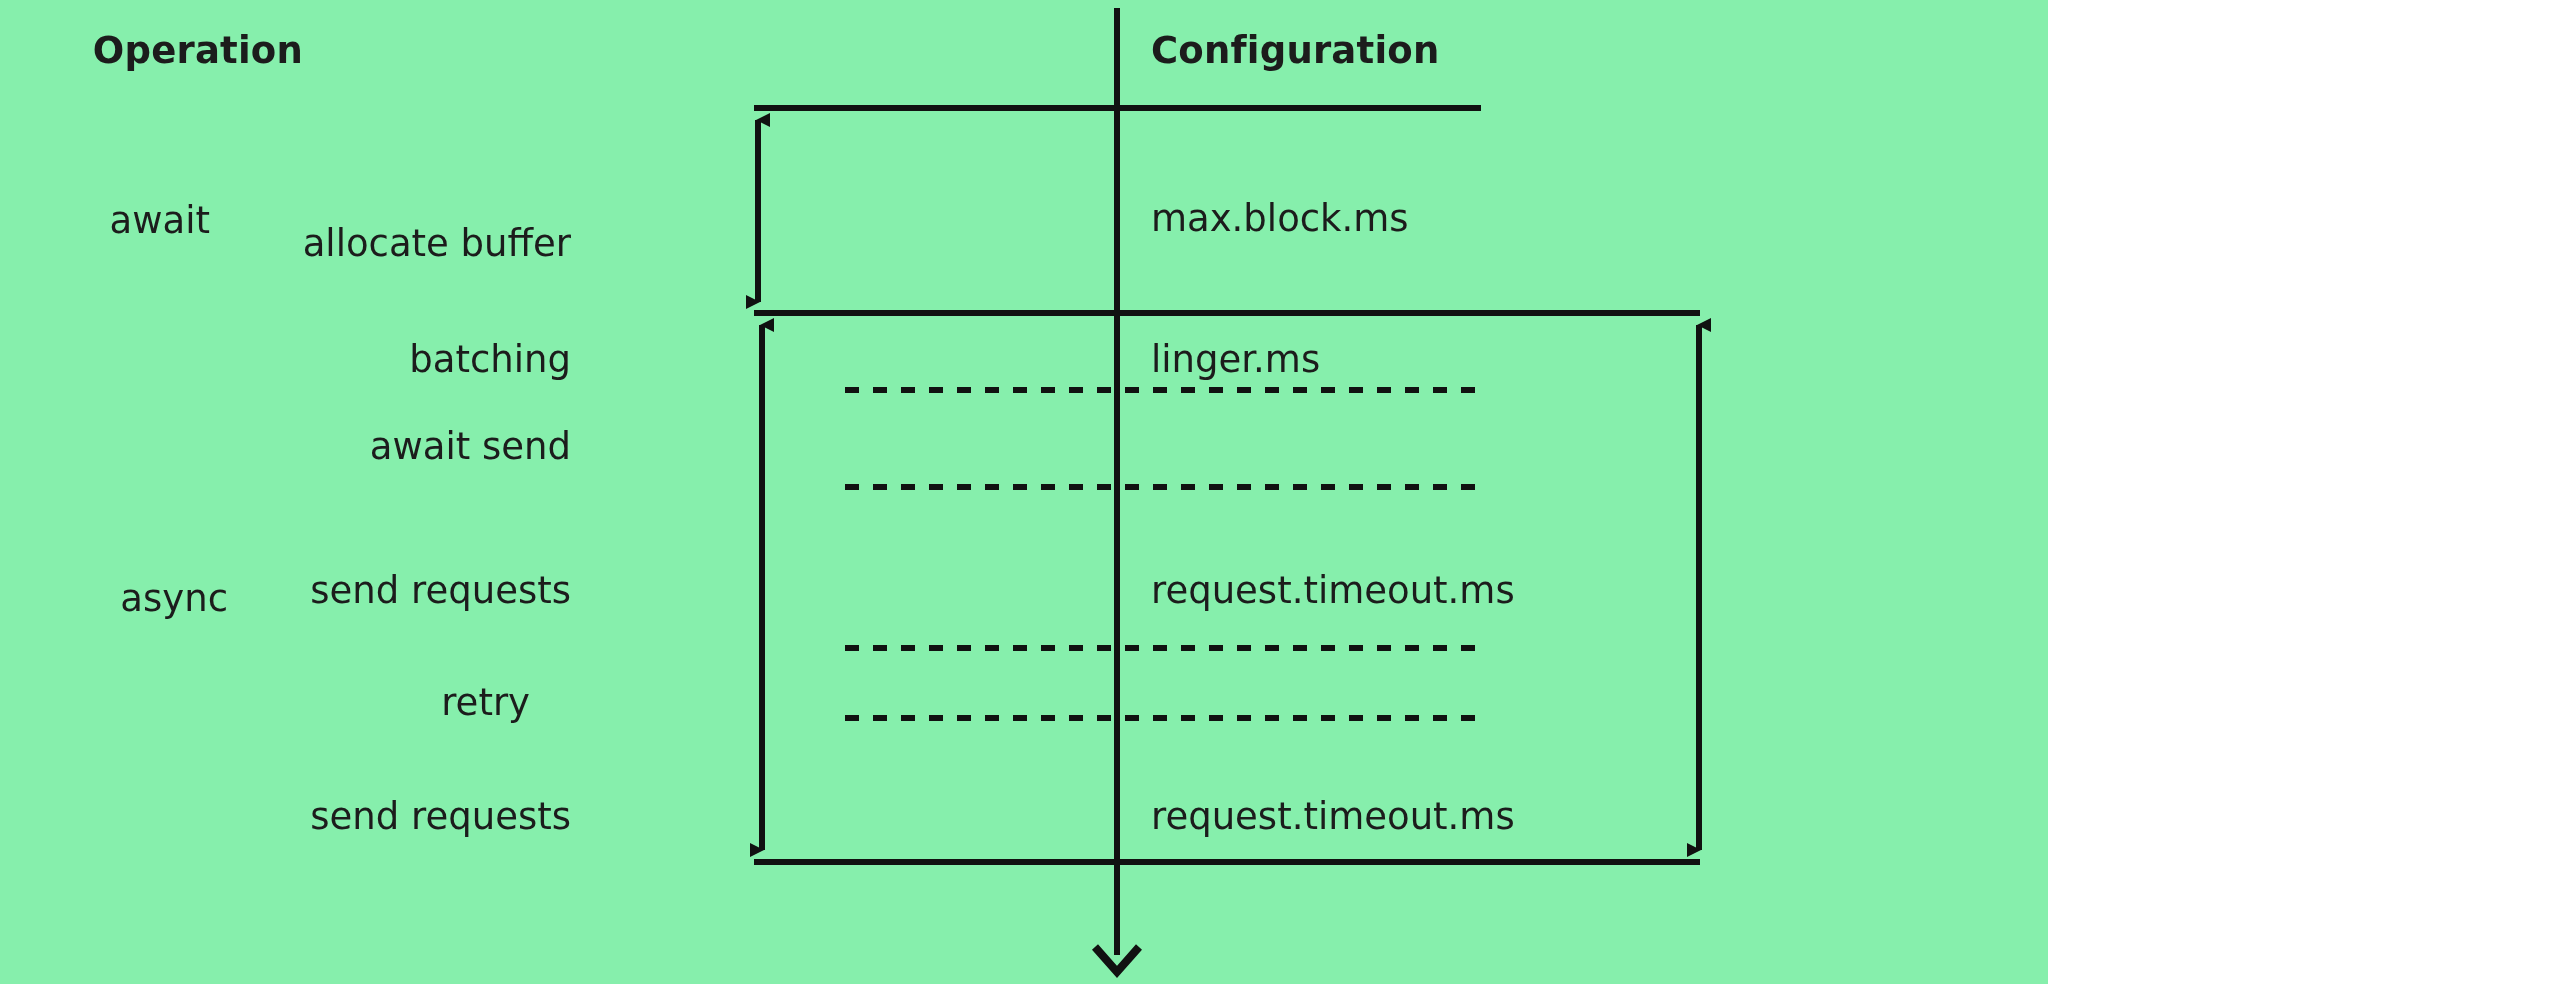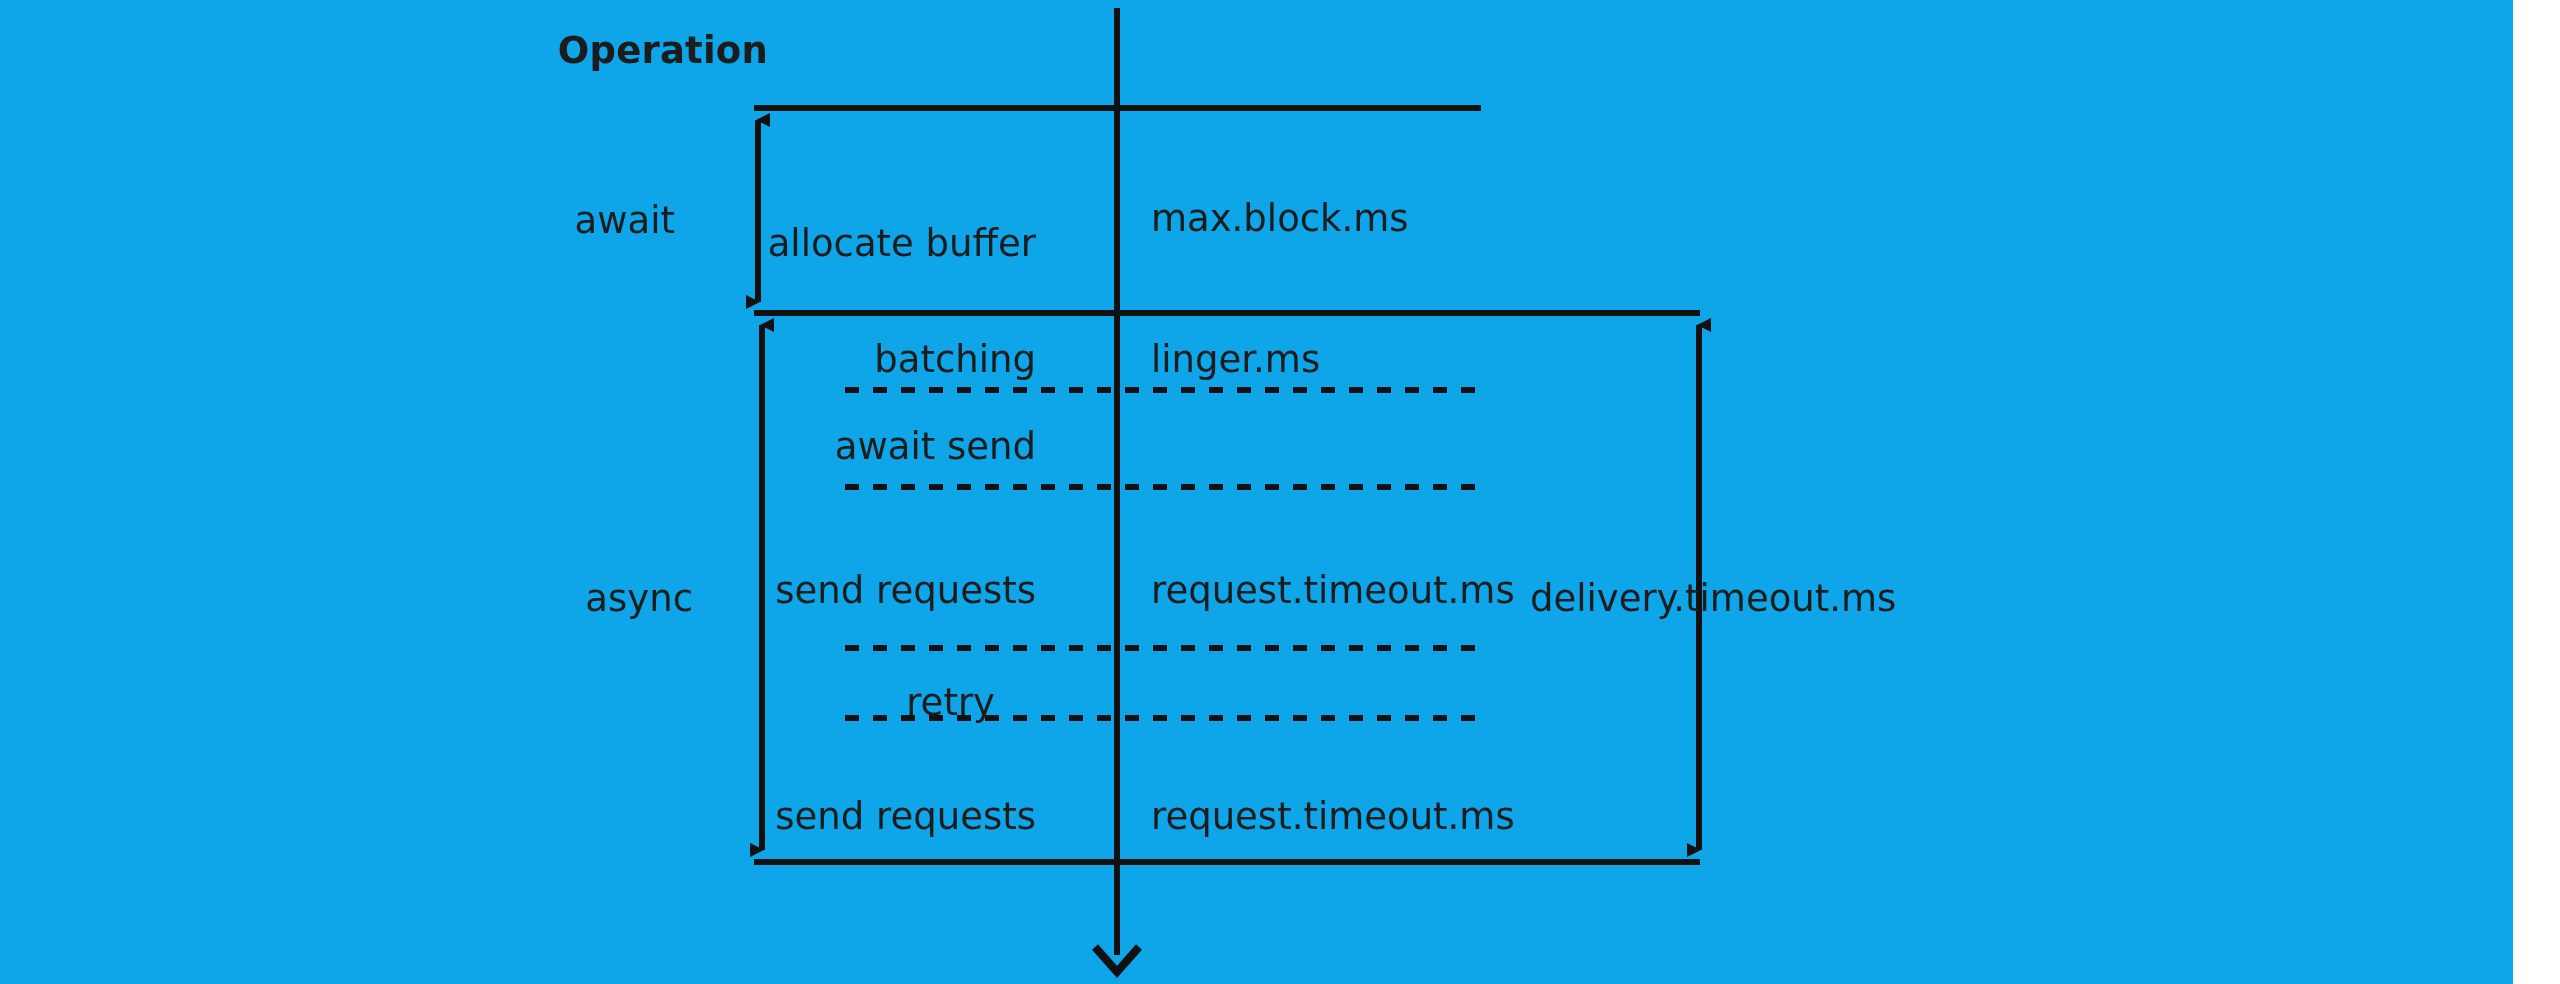--- a/index.html
+++ b/index.html
@@ -6,23 +6,23 @@
     margin: 0;
     padding: 0;
     background: #ffffff;
   }
   body {
     font-family: "DejaVu Sans", "Liberation Sans", sans-serif;
     color: #1a1a1a;
   }
   #canvas {
     position: relative;
-    width: 2513px;
+    width: 2048px;
     height: 984px;
-    background: #0ea5e9;
+    background: #86efac;
     overflow: hidden;
   }
   svg.diagram {
     position: absolute;
     inset: 0;
     width: 2560px;
     height: 984px;
   }
   .lbl {
     position: absolute;
@@ -82,20 +82,21 @@
     <line x1="845" y1="718" x2="1478" y2="718" stroke="#111111" stroke-width="6" stroke-dasharray="14 14"></line>
 
     <line x1="758" y1="120" x2="758" y2="302" stroke="#111111" stroke-width="6" marker-start="url(#arrowUp)" marker-end="url(#arrowUp)"></line>
 
     <line x1="762" y1="325" x2="762" y2="850" stroke="#111111" stroke-width="6" marker-start="url(#arrowUp)" marker-end="url(#arrowUp)"></line>
 
     <line x1="1699" y1="325" x2="1699" y2="850" stroke="#111111" stroke-width="6" marker-start="url(#arrowUp)" marker-end="url(#arrowUp)"></line>
   </svg>
 
   <div class="lbl col-head op" style="right:1745px; top:32px;">Operation</div>
+  <div class="lbl col-head cfg" style="left:1151px; top:32px;">Configuration</div>
 
   <div class="lbl bracket-label" style="right:1838px; top:202px;">await</div>
   <div class="lbl bracket-label" style="right:1820px; top:580px;">async</div>
 
   <div class="lbl cell op" style="right:1477px; top:225px;margin-left:21px;">allocate buffer</div>
   <div class="lbl cell cfg" style="left:1151px; top:200px;text-align:right;">max.block.ms</div>
 
   <div class="lbl cell op" style="right:1477px; top:341px;">batching</div>
   <div class="lbl cell cfg" style="left:1151px; top:341px;">linger.ms</div>
 
@@ -103,15 +104,14 @@
   <div class="lbl cell cfg" style="left:1151px; top:428px;"></div>
 
   <div class="lbl cell op" style="right:1477px; top:572px;">send requests</div>
   <div class="lbl cell cfg" style="left:1151px; top:572px;">request.timeout.ms</div>
 
   <div class="lbl cell op" style="right:1518px; top:684px;">retry</div>
 
   <div class="lbl cell op" style="right:1477px; top:798px;">send requests</div>
   <div class="lbl cell cfg" style="left:1151px; top:798px;">request.timeout.ms</div>
 
-  <div class="lbl right-label" style="left:1530px; top:580px;">delivery.timeout.ms</div>
 
 </div>
 
 </body></html>

